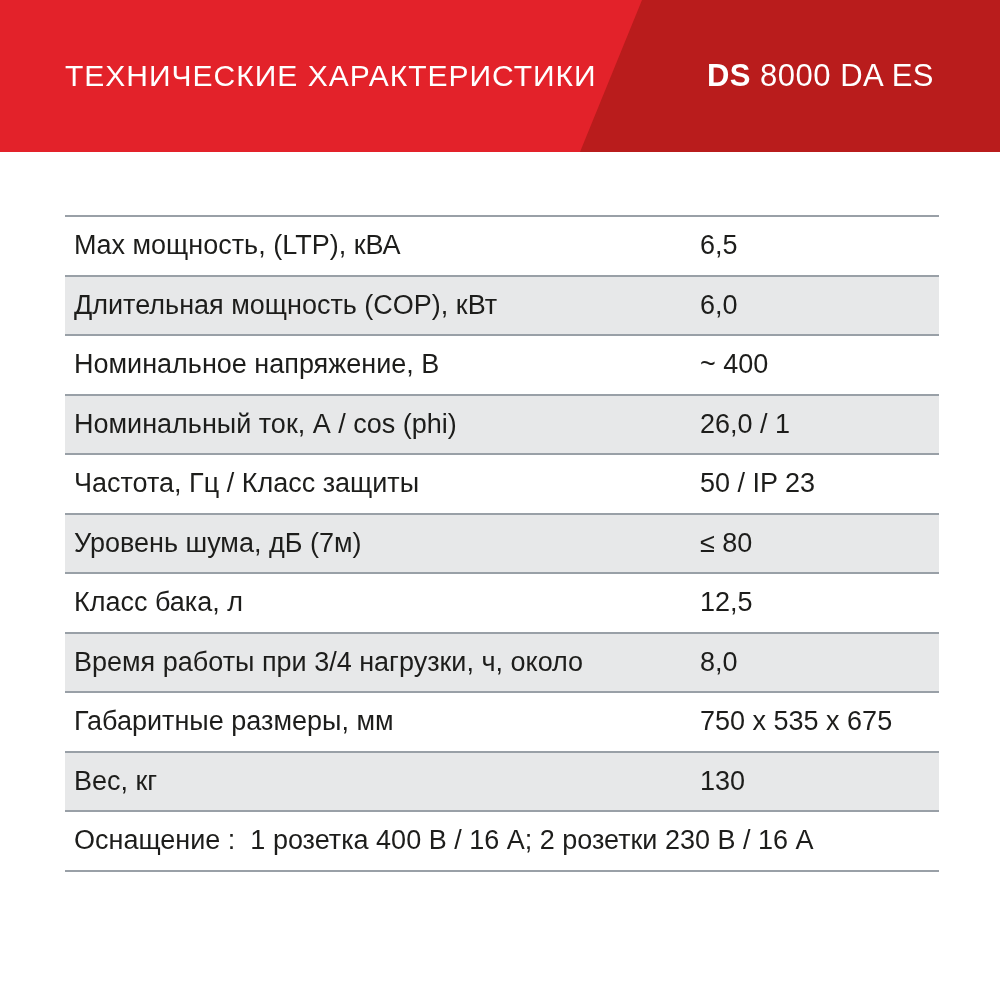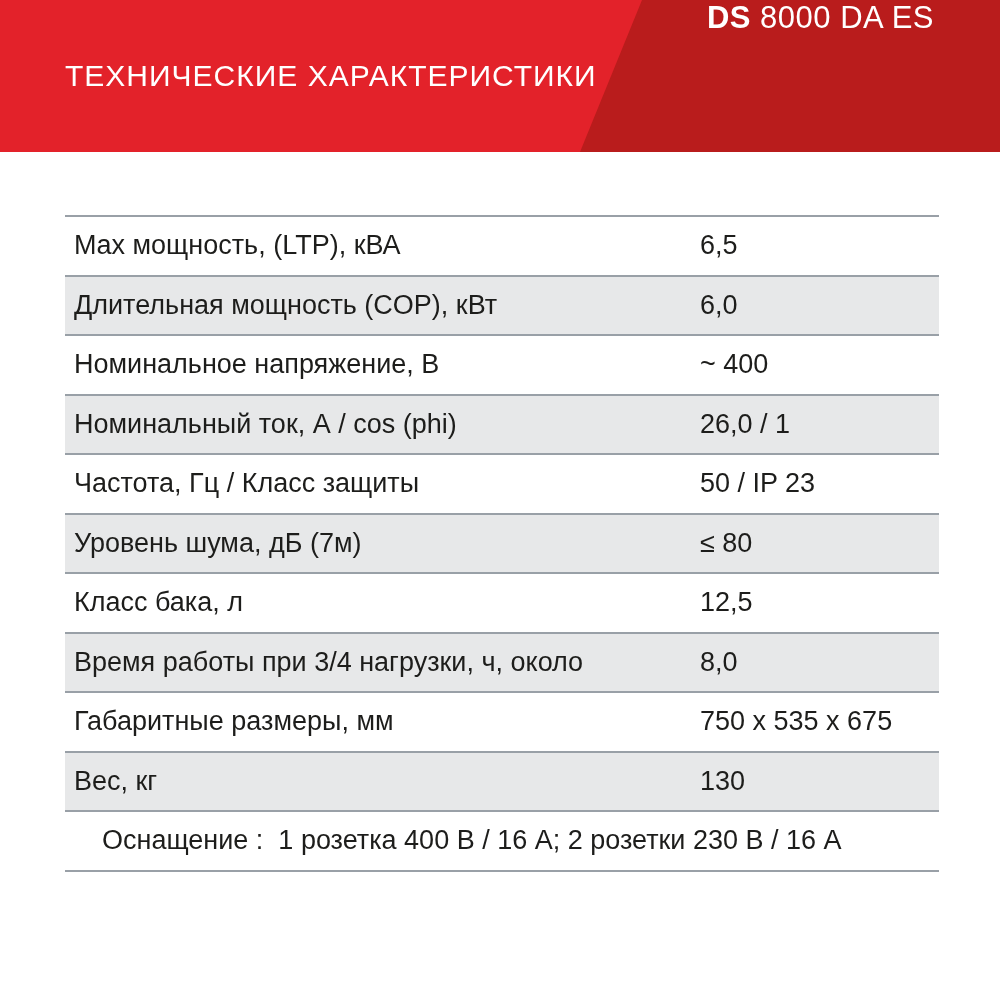--- a/index.html
+++ b/index.html
@@ -40,20 +40,21 @@
     font-weight: 400;
     letter-spacing: 1px;
     white-space: nowrap;
   }
   .header-model {
     position: absolute;
     right: 66px;
     top: 0;
     height: 100%;
     display: flex;
+    align-items: center;
     color: #ffffff;
     font-size: 31px;
     font-weight: 400;
     letter-spacing: 0.5px;
     white-space: pre;
   }
   .header-model .model-bold {
     font-weight: 700;
   }
 
@@ -84,21 +85,20 @@
     flex: 0 0 589px;
     white-space: nowrap;
   }
   .spec-value {
     flex: 1 1 auto;
     white-space: nowrap;
     margin-left: 37px;
   }
   .spec-footer {
     white-space: pre-wrap;
-    margin-left: 28px;
   }
 </style>
 </head>
 <body>
 
 <div class="header">
   <div class="header-red"></div>
   <div class="header-title">ТЕХНИЧЕСКИЕ ХАРАКТЕРИСТИКИ</div>
   <div class="header-model"><span class="model-bold">DS</span><span> 8000 DA ES</span></div>
 </div>

